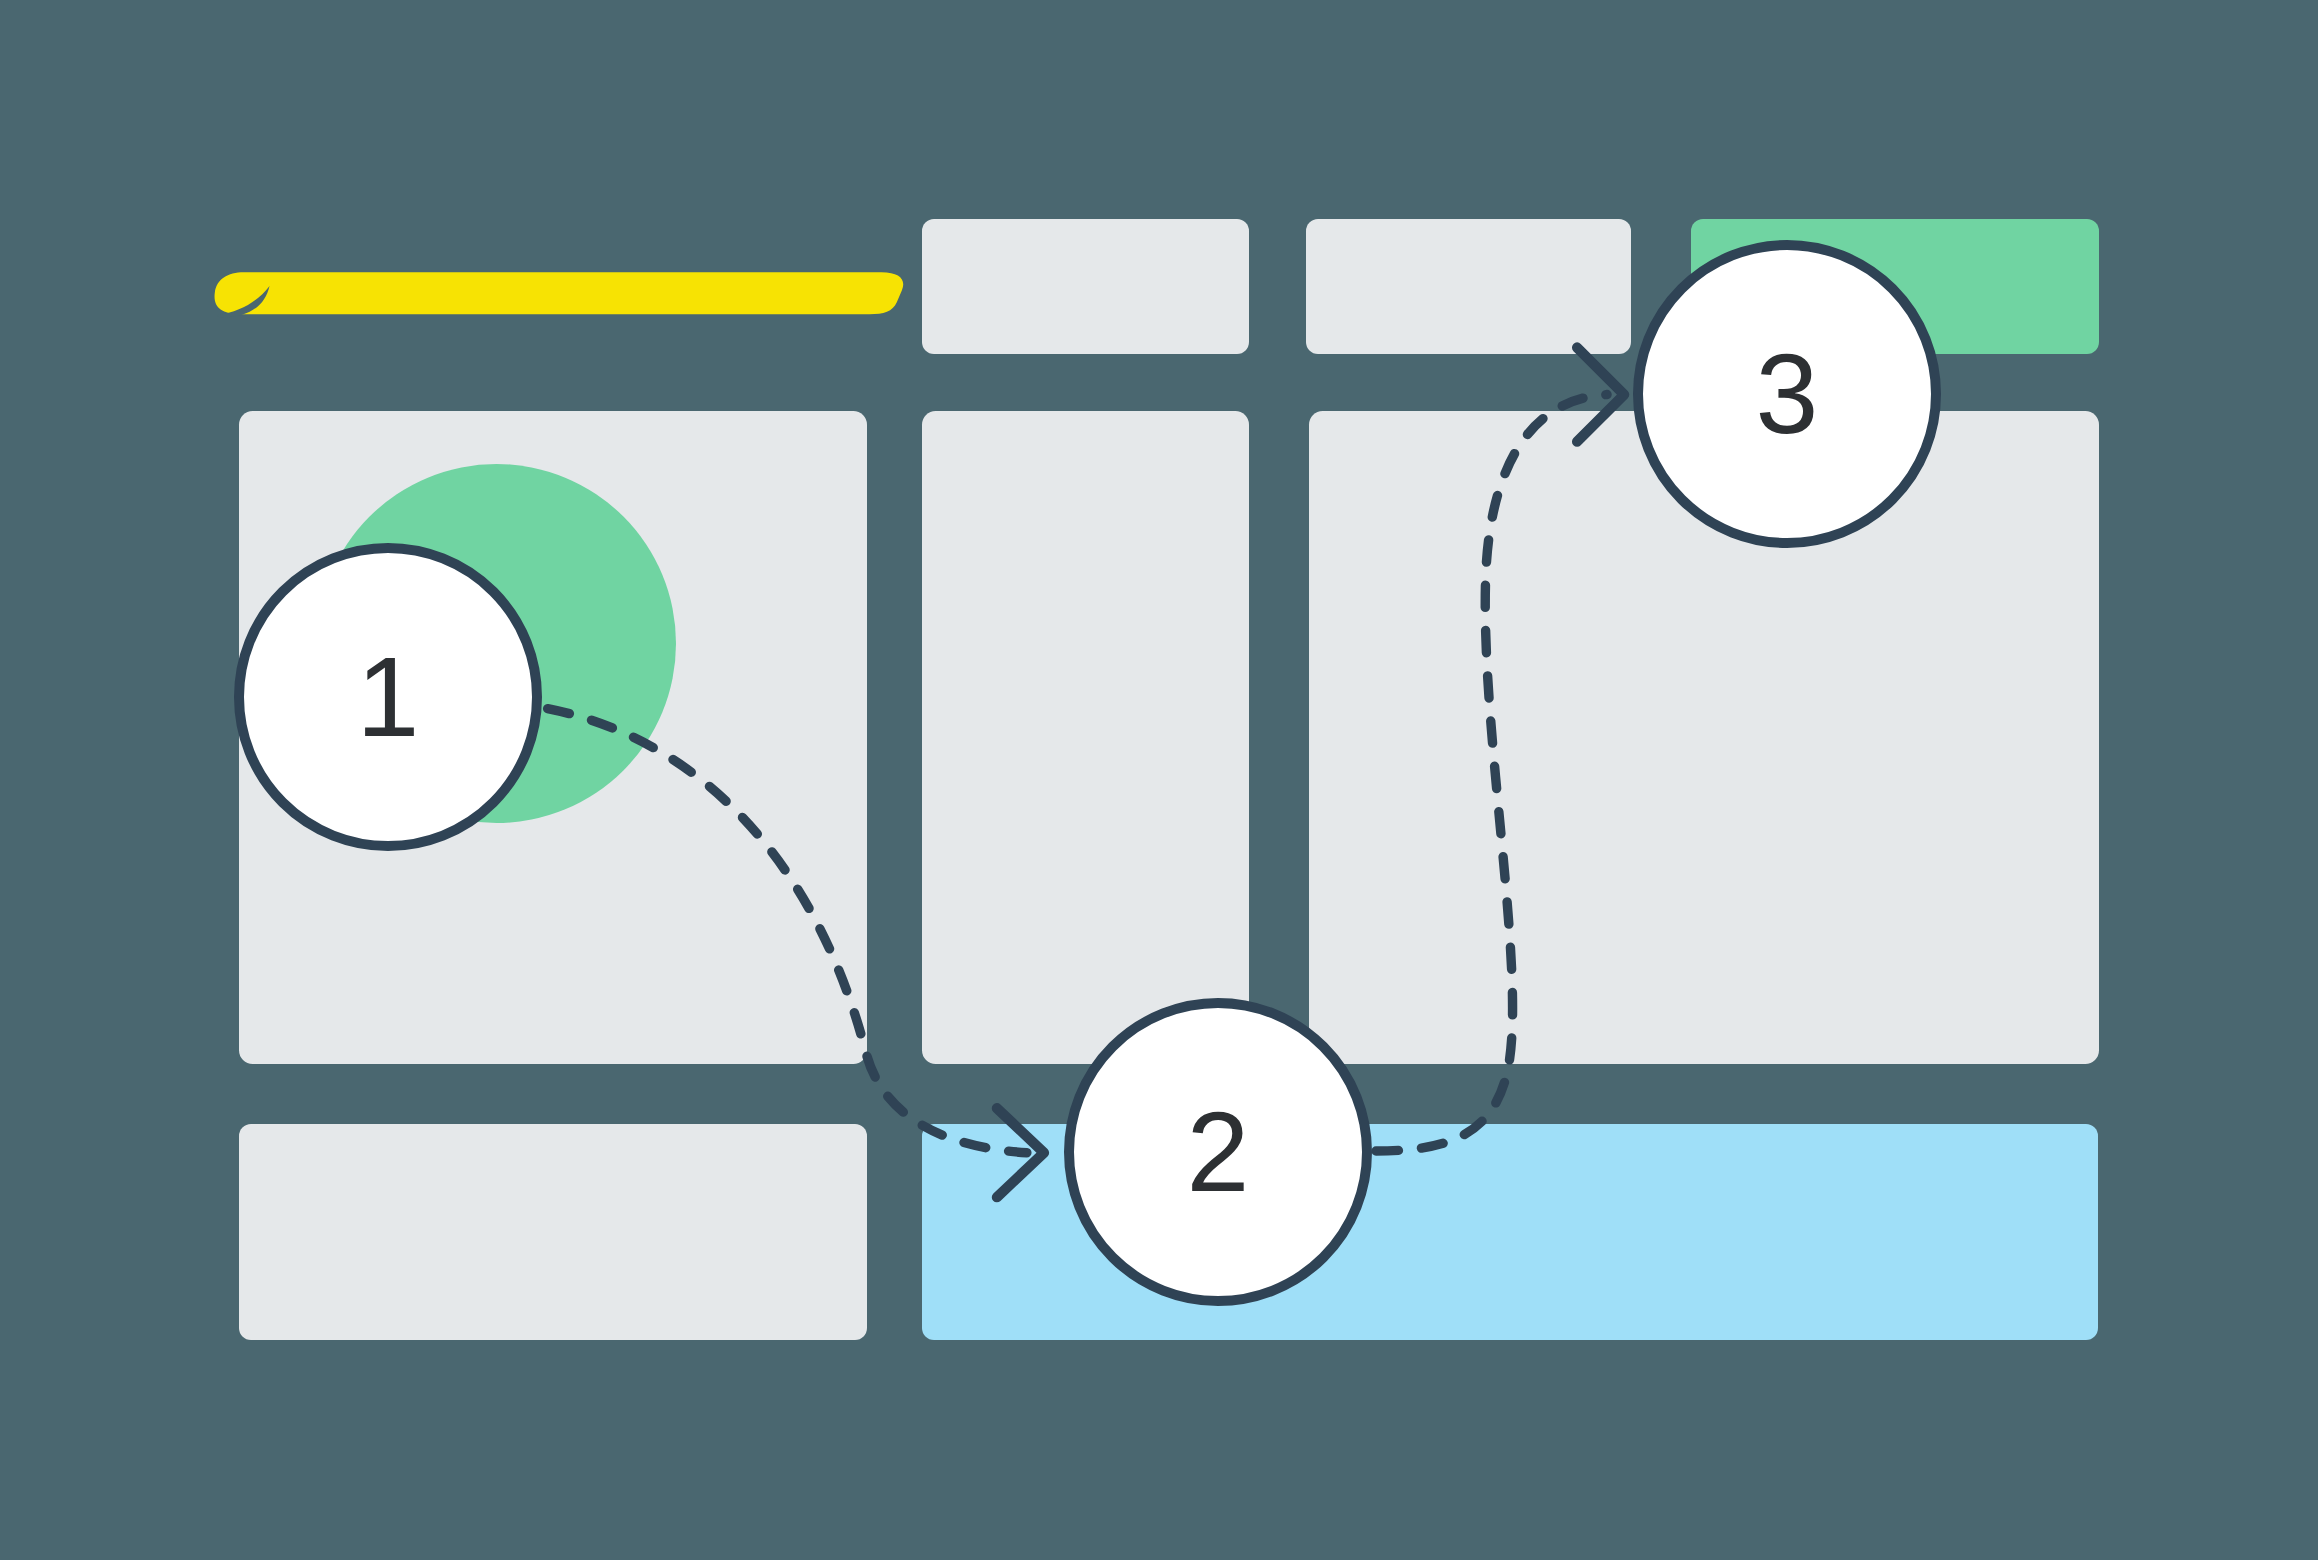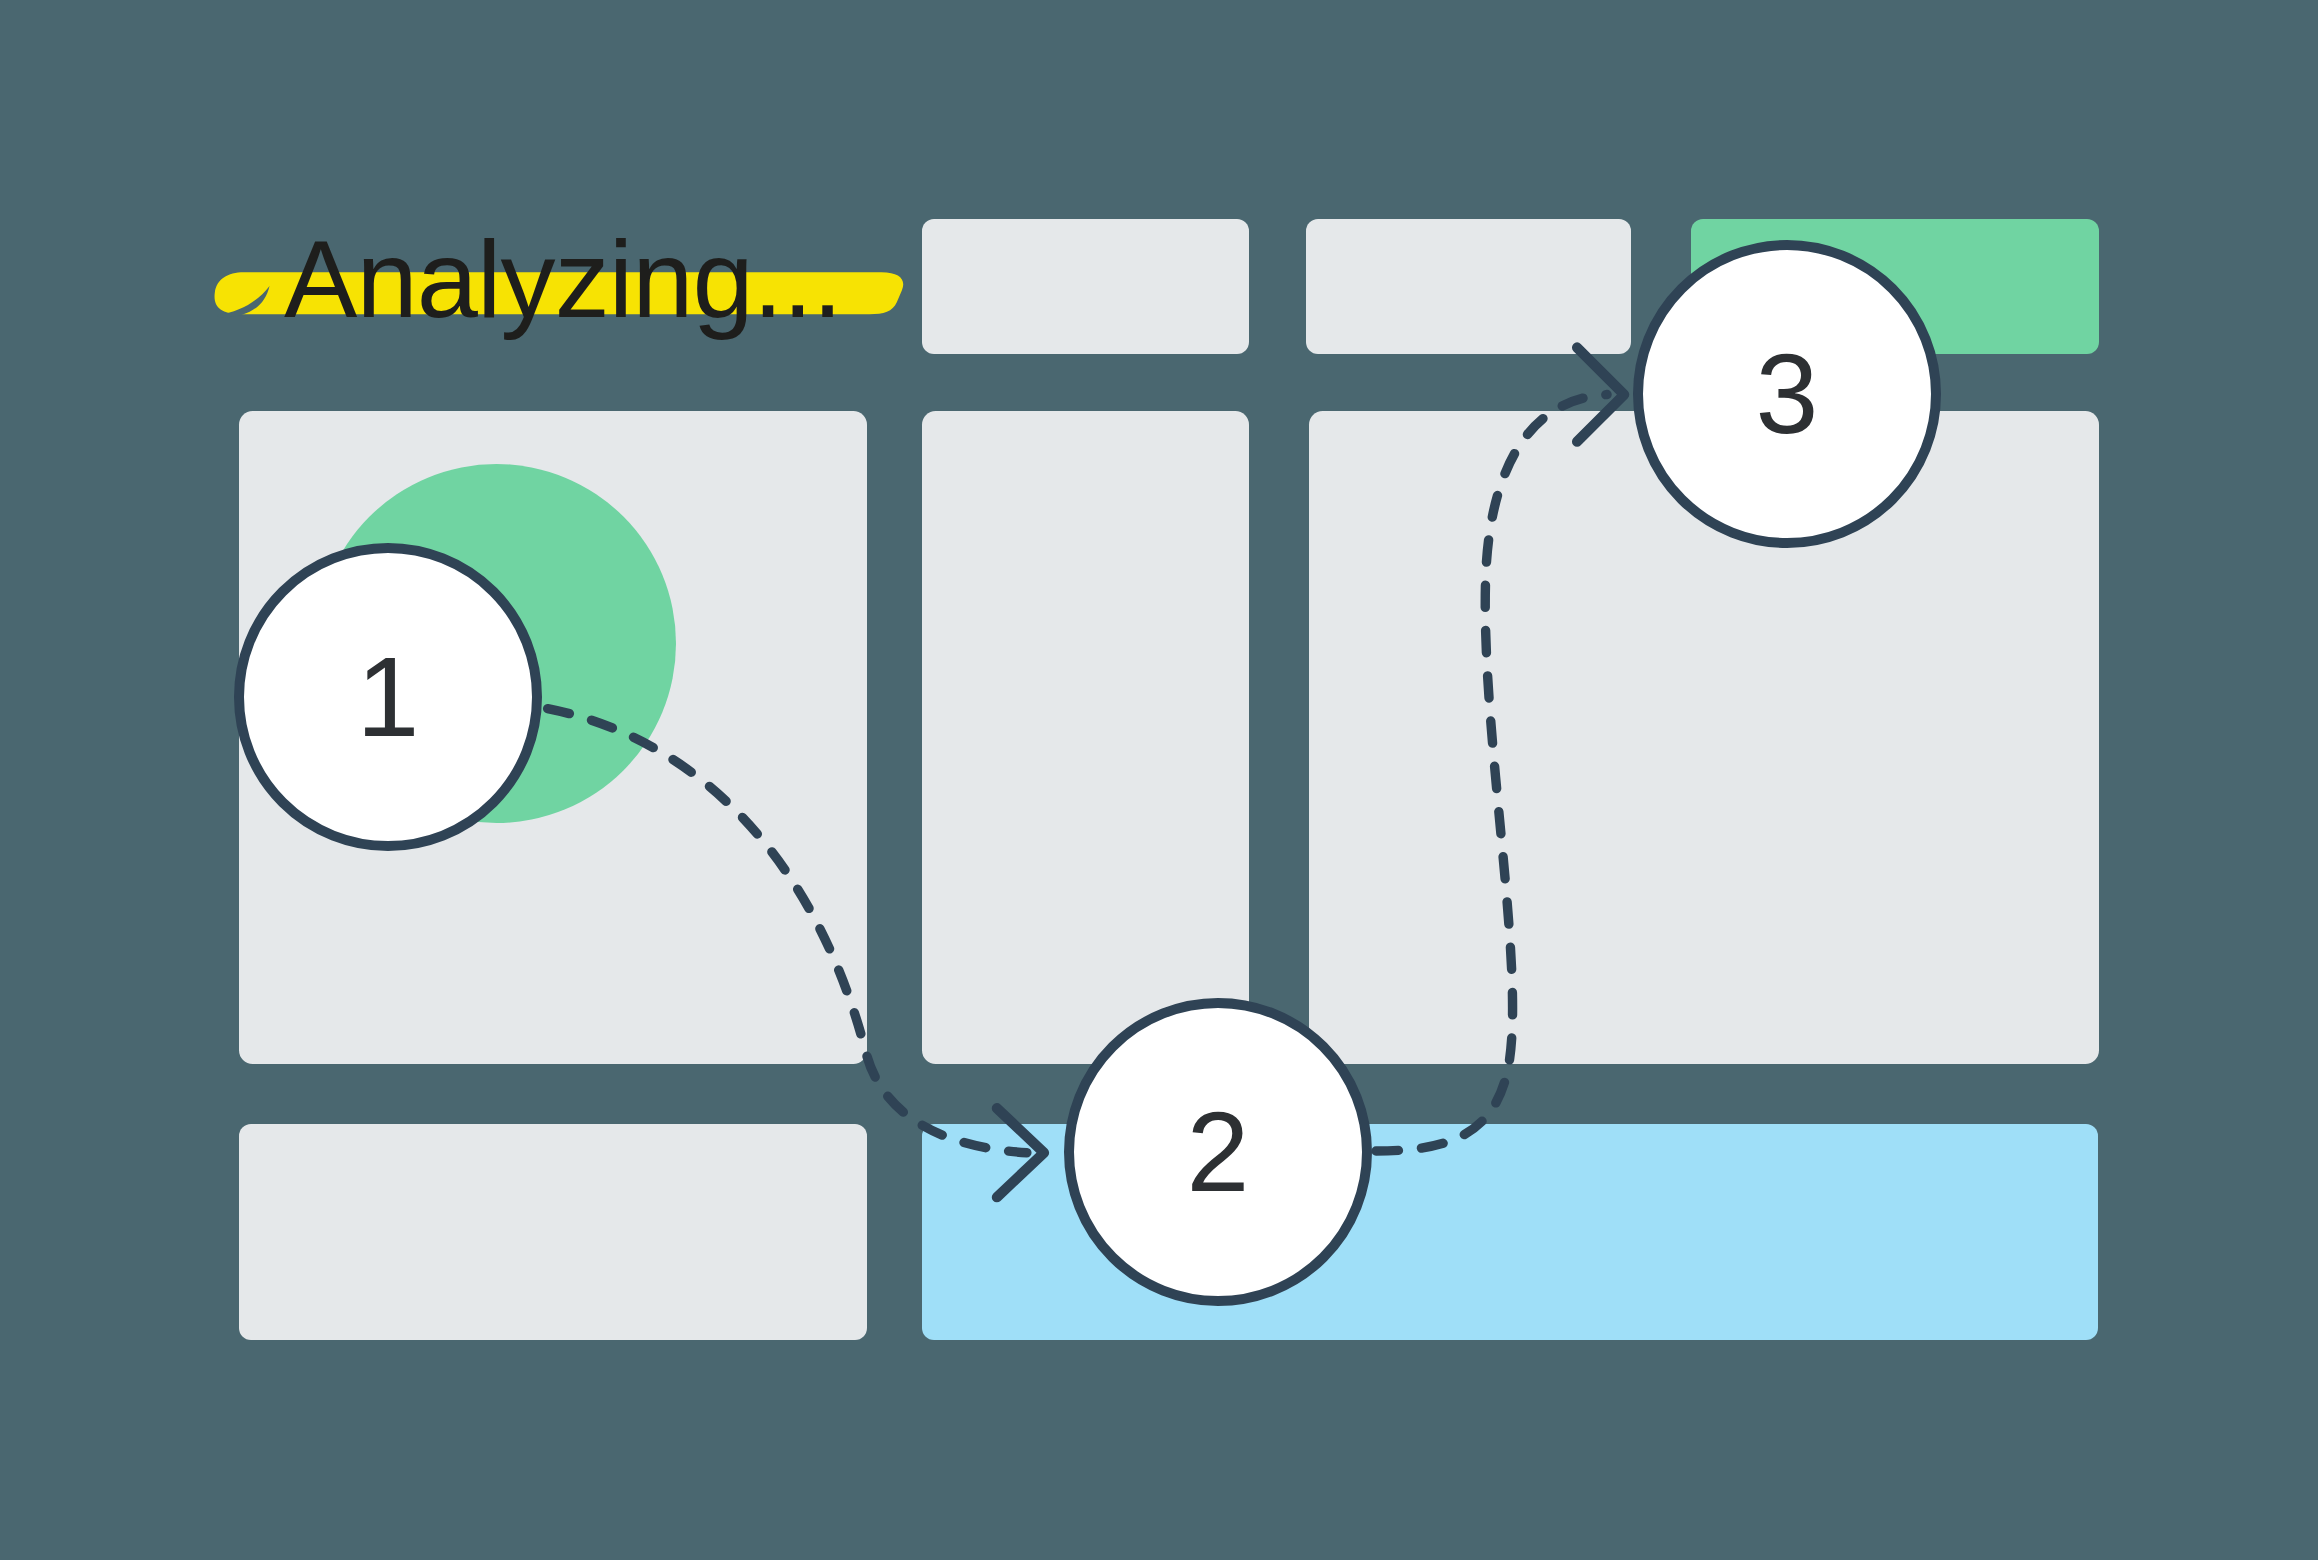--- a/index.html
+++ b/index.html
@@ -98,21 +98,20 @@
 
     <path class="marker-tail" d="M 254 368 C 282 364 301 352 315 334 C 310 356 293 370 261 371 C 256 371 253 370 254 368 Z"></path>
 
     <path class="dashed-path" d="M 640 828 C 820 864 955 1010 1012 1230 C 1034 1315 1120 1342 1200 1347"></path>
     <path class="chevron" d="M 1165 1295 L 1220 1347 L 1165 1399"></path>
 
     <path class="dashed-path" d="M 1608 1345 C 1695 1345 1748 1325 1763 1245 C 1783 1130 1731 858 1736 680 C 1739 560 1780 466 1878 461"></path>
     <path class="chevron" d="M 1843 406 L 1898 461 L 1843 516"></path>
   </svg>
 
-  <div class="headline-text">Analyzing...</div>
 
   <div class="step-circle step-1">
     <span class="digit">1</span>
   </div>
   <div class="step-circle step-2">
     <span class="digit">2</span>
   </div>
   <div class="step-circle step-3">
     <span class="digit">3</span>
   </div>

